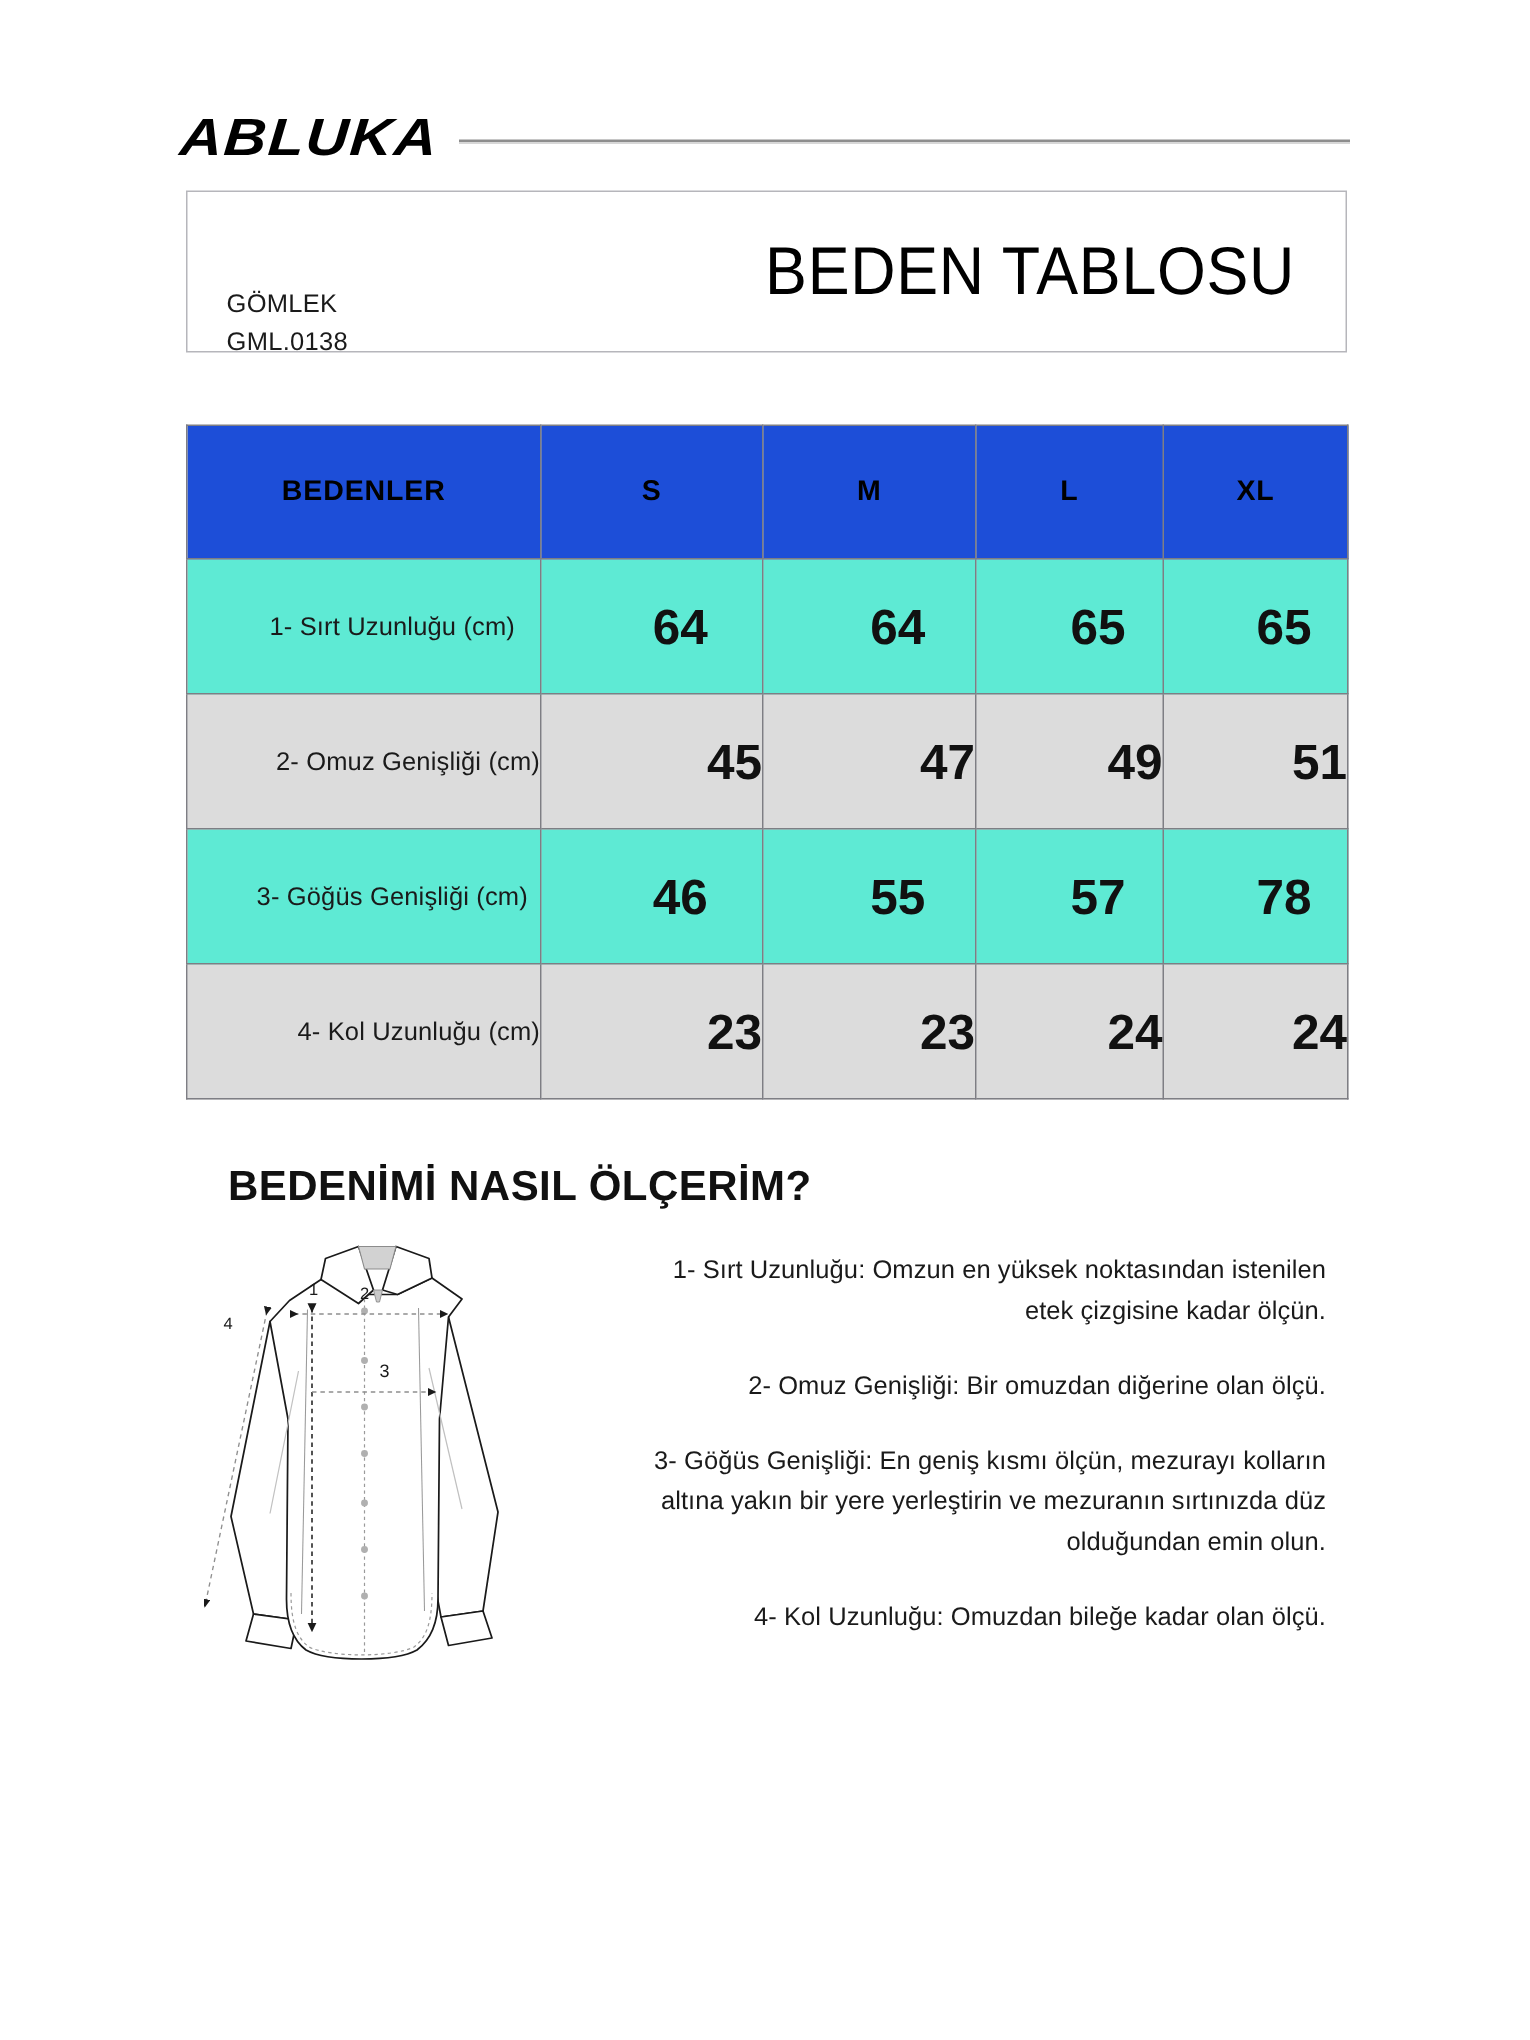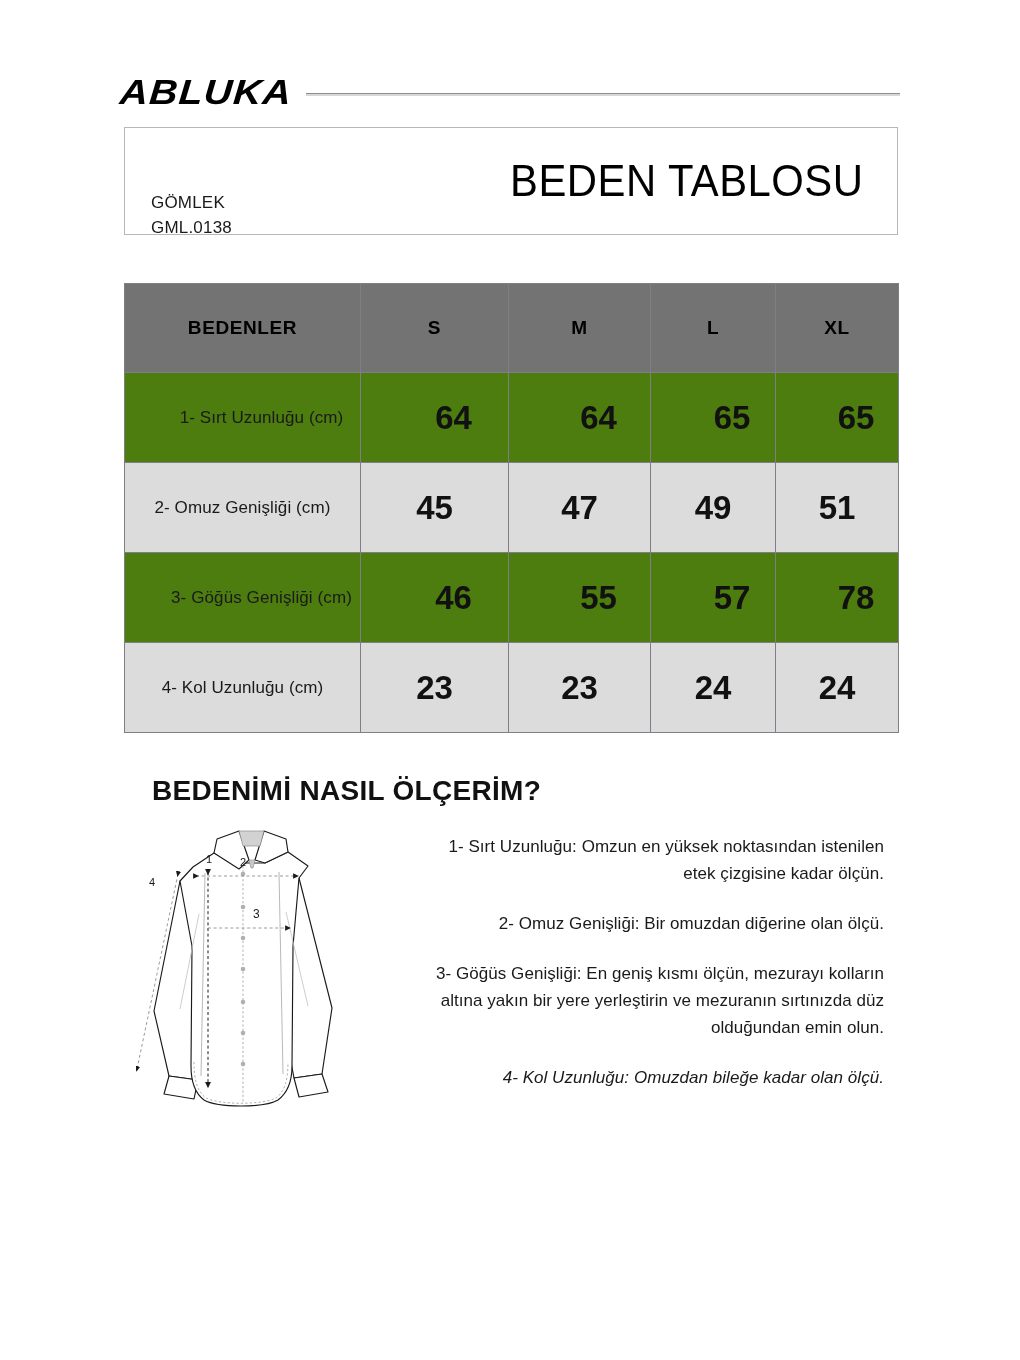--- a/index.html
+++ b/index.html
@@ -75,29 +75,29 @@
     vertical-align: middle;
   }
   .size-table .col-label { width: 236px; }
   .size-table .col-s  { width: 148px; }
   .size-table .col-m  { width: 142px; }
   .size-table .col-l  { width: 125px; }
   .size-table .col-xl { width: 123px; }
 
   .size-table thead th {
     height: 89px;
-    background: #737373;
+    background: #1d4ed8;
     font-size: 19px;
     font-weight: 700;
     letter-spacing: .6px;
     color: #000;
   }
   .size-table tbody tr { height: 90px; }
-  .size-table tbody tr.shaded td { background: #dcdcdc; }
-  .size-table tbody tr.plain td { background: #4d7c0f; padding-left: 38px; }
+  .size-table tbody tr.shaded td { background: #dcdcdc; text-align: right; }
+  .size-table tbody tr.plain td { background: #5eead4; padding-left: 38px; }
   .size-table td.rowlabel {
     font-size: 17px;
     font-weight: 400;
     color: #1a1a1a;
     letter-spacing: .1px;
   }
   .size-table td.val {
     font-size: 33px;
     font-weight: 700;
     color: #111;
@@ -120,21 +120,21 @@
     width: 470px;
   }
   .instructions p {
     font-size: 17px;
     line-height: 27px;
     color: #1a1a1a;
     margin-bottom: 23px;
     letter-spacing: .05px;
     text-align: right;
   }
-  .instructions p:last-child { margin-bottom: 1px; font-style: italic; }
+  .instructions p:last-child { margin-bottom: 1px; }
 </style>
 </head>
 <body>
 
 <div class="page">
 
   <div class="logo-row">
     <div class="logo-text">ABLUKA</div>
     <div class="logo-rule"></div>
   </div>

